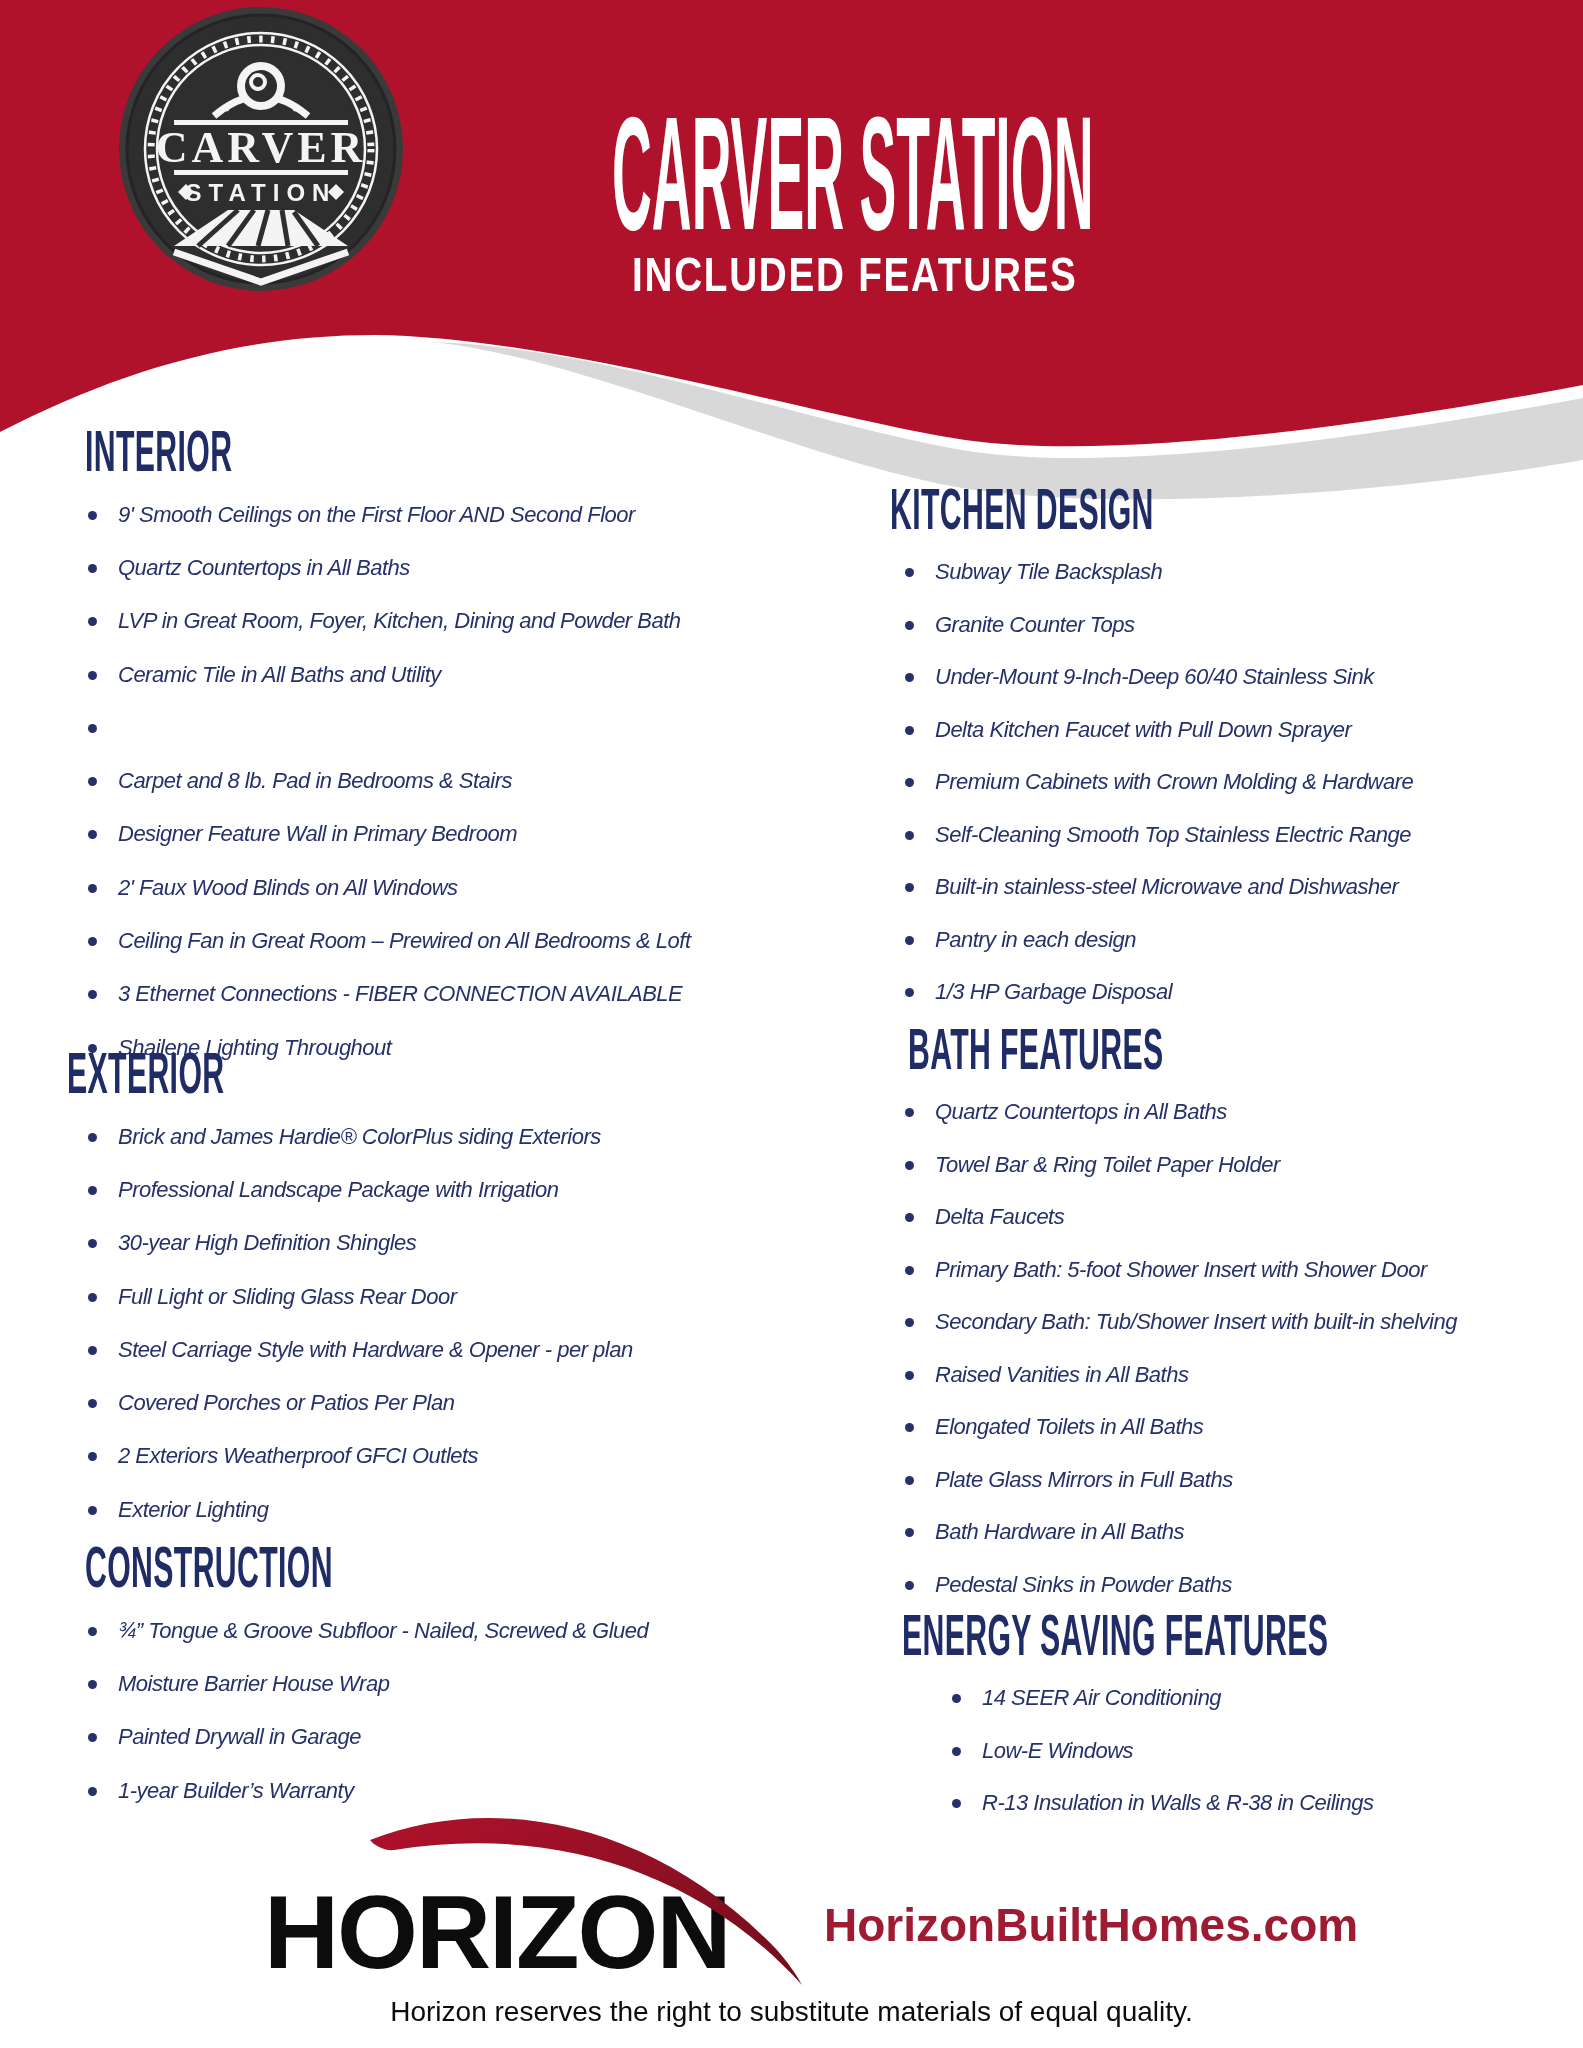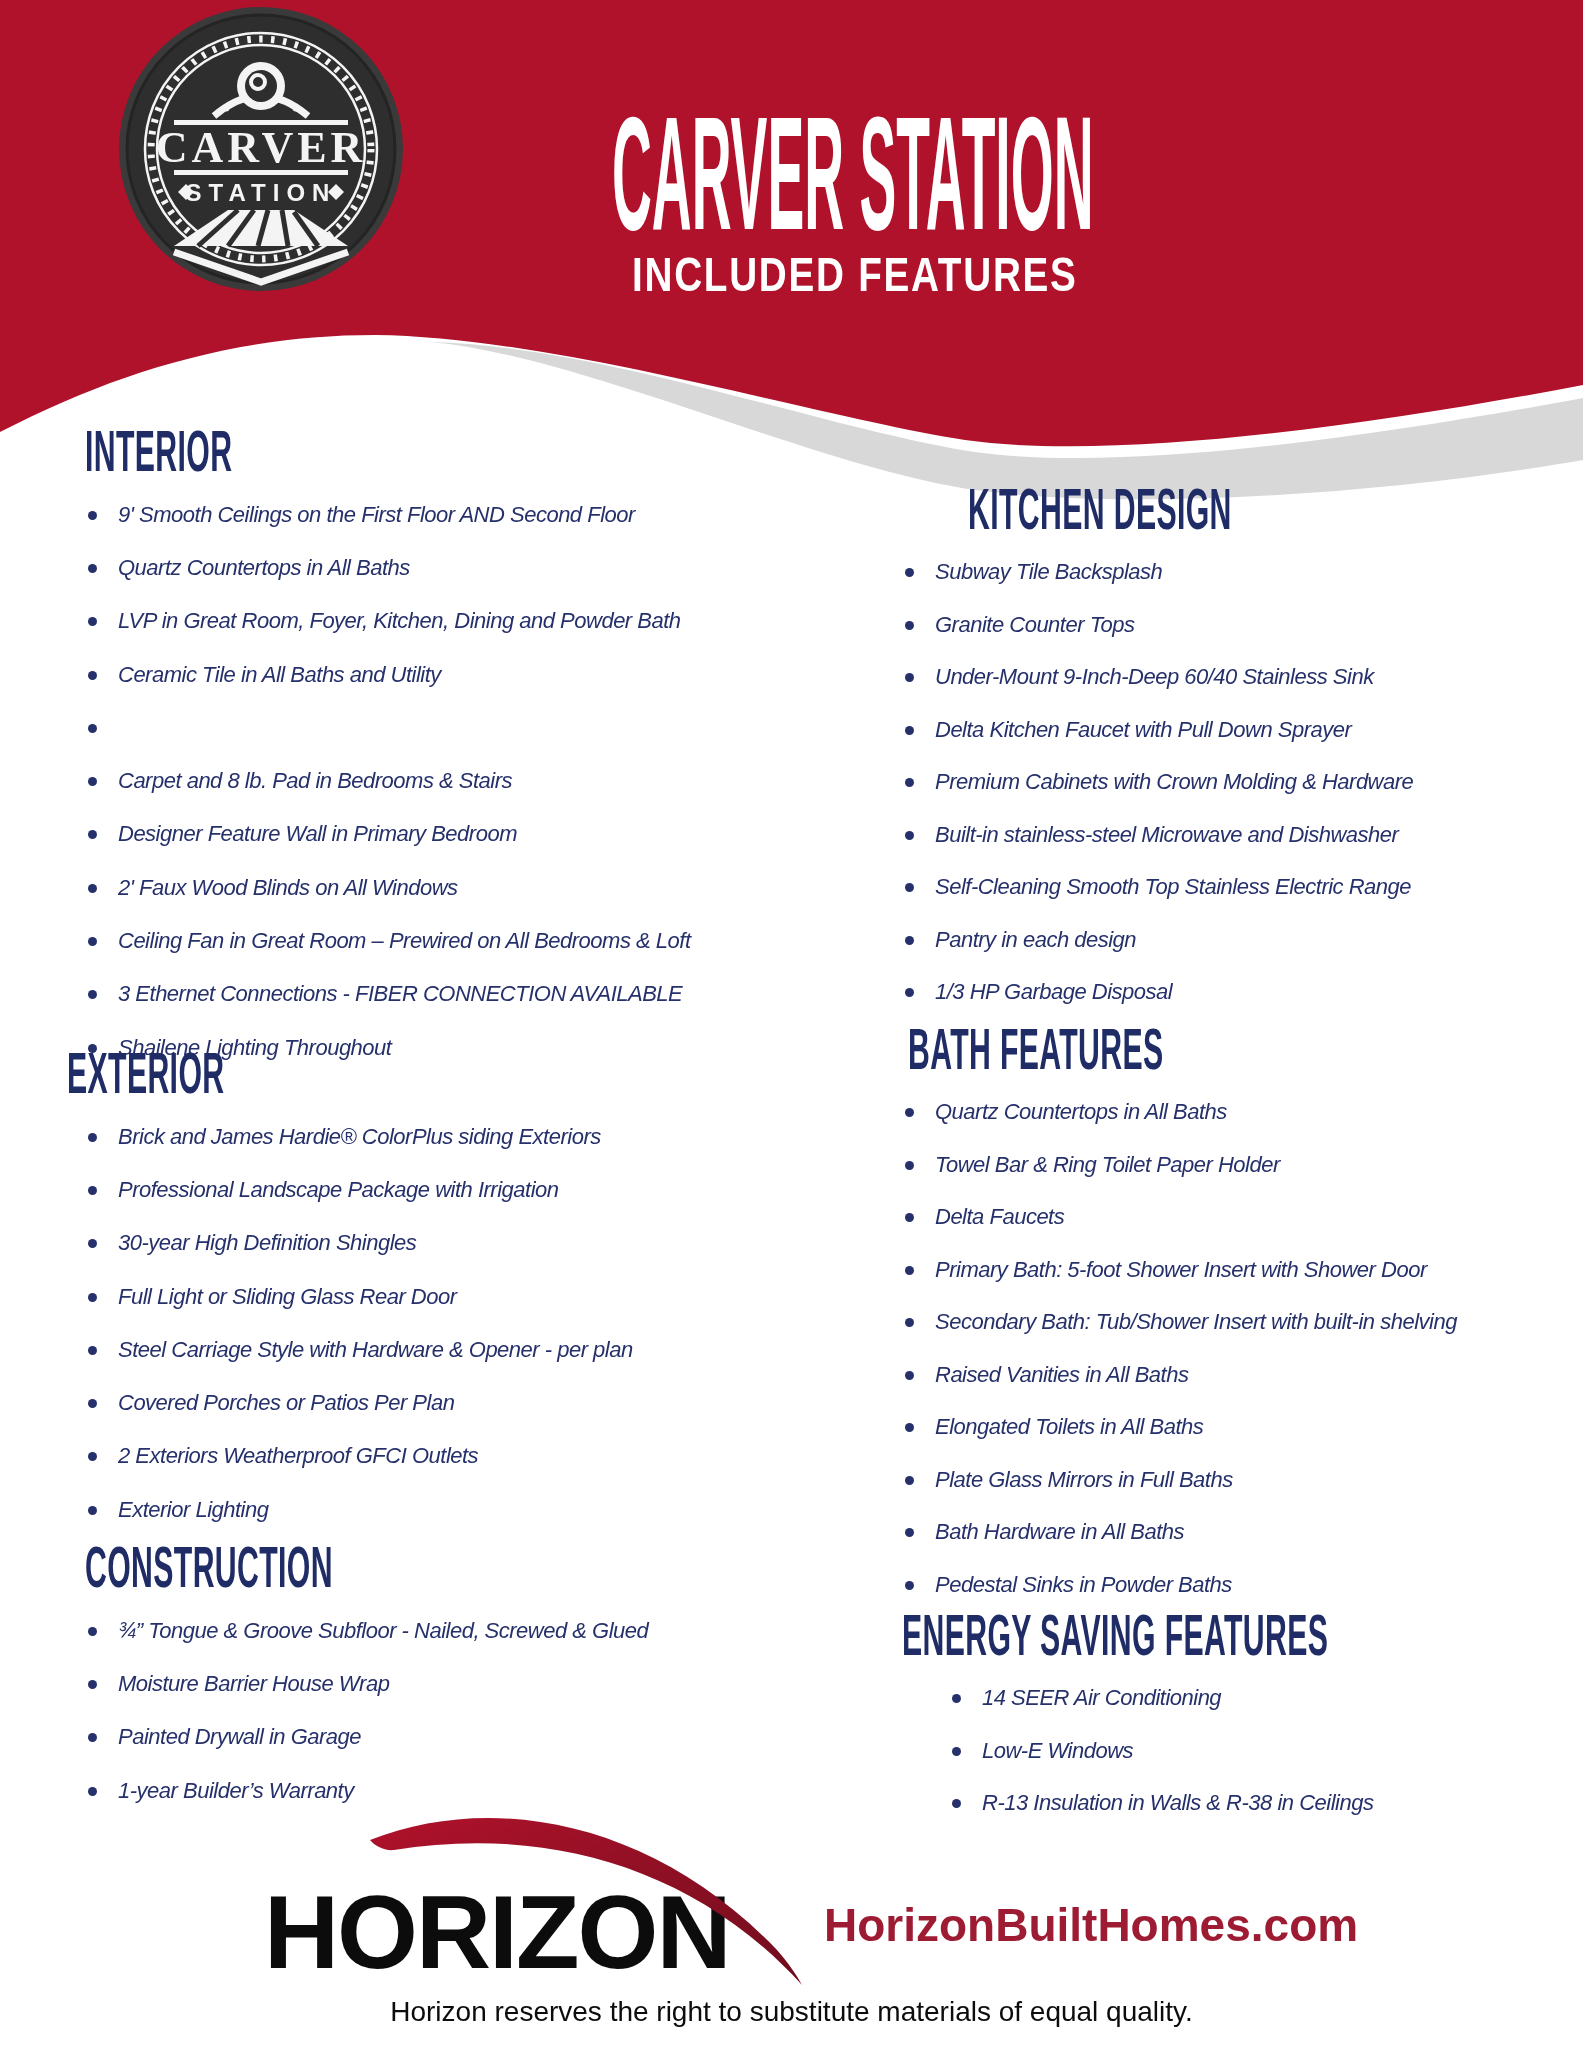--- a/index.html
+++ b/index.html
@@ -27,21 +27,21 @@
   .col-right ul.feats li{height:52.5px;padding-left:45px;}
   .col-left .dot{left:25px;}
   .col-right .dot{left:15px;}
   ul.feats.indent li{padding-left:92px;}
   ul.feats.indent .dot{left:62px !important;}
   .dot{position:absolute;width:9px;height:9px;border-radius:50%;background:#26306b;top:50%;margin-top:-4px;}
   .t{font-style:italic;font-weight:400;font-size:22px;letter-spacing:-0.5px;color:#26306b;}
   #sec-interior{left:63px;top:424px;}     #sec-interior h2{padding-left:22px;}
   #sec-exterior{left:63px;top:1046px;}    #sec-exterior h2{padding-left:4px;}
   #sec-construction{left:63px;top:1540px;}#sec-construction h2{padding-left:22px;}
-  #sec-kitchen{left:890px;top:482px;}     #sec-kitchen h2{padding-left:0;text-align:center;}
+  #sec-kitchen{left:890px;top:482px;}     #sec-kitchen h2{padding-left:0;}
   #sec-bath{left:890px;top:1022px;}       #sec-bath h2{padding-left:18px;}
   #sec-energy{left:890px;top:1608px;}     #sec-energy h2{padding-left:12px;}
   
   .horizon-text{position:absolute;left:264px;top:1880px;z-index:2;font-size:104px;font-weight:800;
         letter-spacing:-2px;color:#0c0c0c;line-height:1;}
   .swoosh{position:absolute;left:352px;top:1778px;z-index:3;}
   .website{position:absolute;left:824px;top:1898px;z-index:2;font-size:46px;font-weight:800;color:#9e1c33;}
   .disclaimer{position:absolute;left:0;top:1996px;width:100%;text-align:center;z-index:2;
         font-size:28px;font-weight:400;color:#0c0c0c;}
 </style>
@@ -230,25 +230,25 @@
         <li>
           <span class="dot"></span>
           <span class="t">Delta Kitchen Faucet with Pull Down Sprayer</span>
         </li>
         <li>
           <span class="dot"></span>
           <span class="t">Premium Cabinets with Crown Molding &amp; Hardware</span>
         </li>
         <li>
           <span class="dot"></span>
+          <span class="t">Self-Cleaning Smooth Top Stainless Electric Range</span>
+        </li>
+        <li>
+          <span class="dot"></span>
           <span class="t">Built-in stainless-steel Microwave and Dishwasher</span>
-        </li>
-        <li>
-          <span class="dot"></span>
-          <span class="t">Self-Cleaning Smooth Top Stainless Electric Range</span>
         </li>
         <li>
           <span class="dot"></span>
           <span class="t">Pantry in each design</span>
         </li>
         <li>
           <span class="dot"></span>
           <span class="t">1/3 HP Garbage Disposal</span>
         </li>
       </ul>

